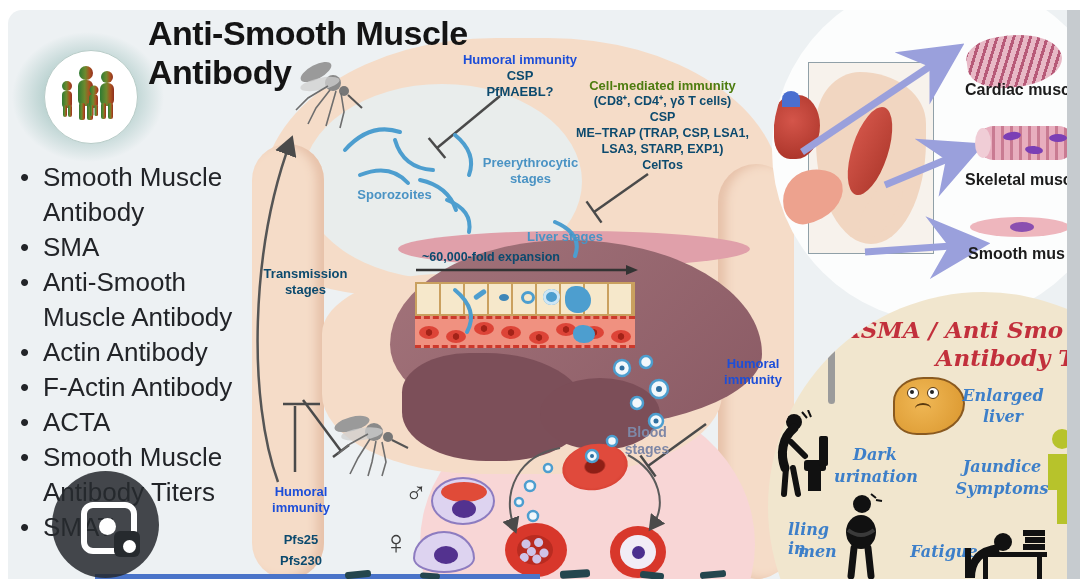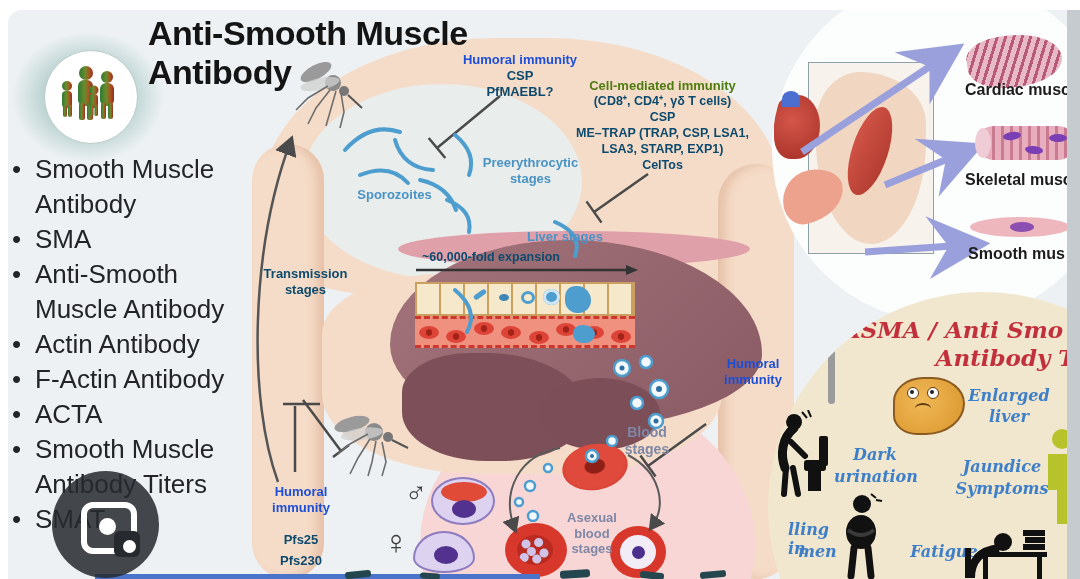--- a/index.html
+++ b/index.html
@@ -4,21 +4,21 @@
 <style>
   html,body{margin:0;padding:0;background:#fff;}
   #canvas{position:relative;width:1080px;height:579px;overflow:hidden;background:#ffffff;
           font-family:"Liberation Sans",sans-serif;}
   .abs{position:absolute;}
   .lbl{position:absolute;font-weight:700;text-align:center;line-height:1.2;}
   .green{color:#1d4ed8}.magenta{color:#4d7c0f}.blue{color:#4a93c4}
   .slate{color:#7e87a6}.ink{color:#0c4a6e}
   .script{font-family:"DejaVu Serif",serif;font-style:italic;font-weight:700;}
   .sblue{color:#3d7fc9}.sred{color:#c2303c}
-  .syn{position:absolute;left:4px;top:148px;width:238px;list-style:none;margin:4px;padding:0;
+  .syn{position:absolute;left:4px;top:148px;width:238px;list-style:none;margin:12px;padding:0;
        font-size:26px;font-weight:500;color:#222428;}
   .syn li{position:relative;padding-left:27px;line-height:35px;}
   .syn li::before{content:"\2022";position:absolute;left:4px;}
   .cellrow{position:absolute;display:flex;justify-content:space-between;align-items:center;}
   .rbc{width:20px;height:13px;border-radius:50%;
        background:radial-gradient(circle at 50% 50%,#a32318 0 25%,#dd4437 30% 100%);}
   svg{display:block}
 </style>
 </head>
 <body>
@@ -234,21 +234,20 @@
   <div class="lbl ink" style="left:570px;top:142px;width:185px;font-size:12.5px;z-index:7;">LSA3, STARP, EXP1)</div>
   <div class="lbl ink" style="left:570px;top:158px;width:185px;font-size:12.5px;z-index:7;">CelTos</div>
 
   <div class="lbl blue" style="left:478px;top:155px;width:105px;font-size:13px;z-index:7;">Preerythrocytic stages</div>
   <div class="lbl blue" style="left:352px;top:187px;width:85px;font-size:13px;z-index:7;">Sporozoites</div>
   <div class="lbl blue" style="left:520px;top:229px;width:90px;font-size:13px;z-index:7;">Liver stages</div>
   <div class="lbl ink" style="left:416px;top:250px;width:150px;font-size:12.5px;z-index:7;">~60,000-fold expansion</div>
   <div class="lbl ink" style="left:258px;top:266px;width:95px;font-size:13px;z-index:7;">Transmission stages</div>
   <div class="lbl green" style="left:718px;top:356px;width:70px;font-size:13px;z-index:7;">Humoral immunity</div>
   <div class="lbl slate" style="left:616px;top:424px;width:62px;font-size:14px;z-index:7;">Blood stages</div>
-  <div class="lbl slate" style="left:556px;top:510px;width:72px;font-size:13px;z-index:7;">Asexual blood stages</div>
 
   <div class="lbl green" style="left:262px;top:484px;width:78px;font-size:13px;z-index:7;">Humoral immunity</div>
   <div class="lbl ink" style="left:262px;top:518px;width:78px;font-size:13px;z-index:7;margin-top:14px;">Pfs25</div>
   <div class="lbl ink" style="left:262px;top:553px;width:78px;font-size:13px;z-index:7;">Pfs230</div>
 
   <div class="abs" style="left:772px;top:-23px;width:346px;height:346px;border-radius:50%;background:#fcfdfd;overflow:hidden;z-index:5;">
     <div class="abs" style="left:36px;top:85px;width:124px;height:190px;border:1.5px solid #90a0a8;background:#f7f2ec;"></div>
     <div class="abs" style="left:44px;top:95px;width:110px;height:172px;background:#f1d6c1;border-radius:40% 60% 50% 50%/30% 30% 60% 60%;"></div>
     <div class="abs" style="left:2px;top:118px;width:46px;height:64px;background:radial-gradient(circle at 40% 40%,#d4554a,#a42f24);border-radius:45% 55% 60% 40%;">
       <span class="abs" style="left:8px;top:-4px;width:18px;height:16px;background:#4a6fd0;border-radius:50% 50% 0 0;"></span>
@@ -295,21 +294,21 @@
     <div class="abs script sred" style="left:55px;top:24px;width:260px;font-size:23px;text-align:center;white-space:nowrap;">ASMA / Anti Smo</div>
     <div class="abs script sred" style="left:140px;top:52px;width:220px;font-size:23px;text-align:center;white-space:nowrap;">Antibody Tes</div>
 
     <div class="abs" style="left:125px;top:85px;width:68px;height:54px;background:radial-gradient(circle at 40% 40%,#f0b856,#d9952c);border:2px solid #8a5a20;border-radius:48% 52% 62% 38%;">
       <span class="abs" style="left:12px;top:8px;width:10px;height:10px;background:#fff;border:1.5px solid #5a3a10;border-radius:50%;"></span>
       <span class="abs" style="left:32px;top:8px;width:10px;height:10px;background:#fff;border:1.5px solid #5a3a10;border-radius:50%;"></span>
       <span class="abs" style="left:15px;top:11px;width:4px;height:4px;background:#222;border-radius:50%;"></span>
       <span class="abs" style="left:35px;top:11px;width:4px;height:4px;background:#222;border-radius:50%;"></span>
       <span class="abs" style="left:20px;top:24px;width:16px;height:9px;border-top:2.5px solid #5a3a10;border-radius:50%;"></span>
     </div>
-    <div class="abs script sblue" style="left:192px;top:94px;width:86px;font-size:16px;text-align:center;line-height:1.3;margin-left:6px;">Enlarged liver</div>
+    <div class="abs script sblue" style="left:192px;top:94px;width:86px;font-size:16px;text-align:center;line-height:1.3;">Enlarged liver</div>
 
     <svg class="abs" width="66" height="88" viewBox="0 0 66 88" style="left:4px;top:118px;">
       <circle cx="22" cy="12" r="8" fill="#111"></circle>
       <path d="M22,18 C10,28 8,44 13,58" stroke="#111" stroke-width="9" fill="none" stroke-linecap="round"></path>
       <path d="M19,32 L33,46" stroke="#111" stroke-width="6" stroke-linecap="round"></path>
       <path d="M14,58 L12,84 M21,58 L26,84" stroke="#111" stroke-width="6" stroke-linecap="round"></path>
       <rect x="32" y="50" width="22" height="11" rx="3" fill="#111"></rect>
       <rect x="47" y="26" width="9" height="30" rx="2" fill="#111"></rect>
       <rect x="36" y="61" width="13" height="20" fill="#111"></rect>
       <path d="M30,2 l5,6 M36,0 l3,7" stroke="#111" stroke-width="2"></path>

